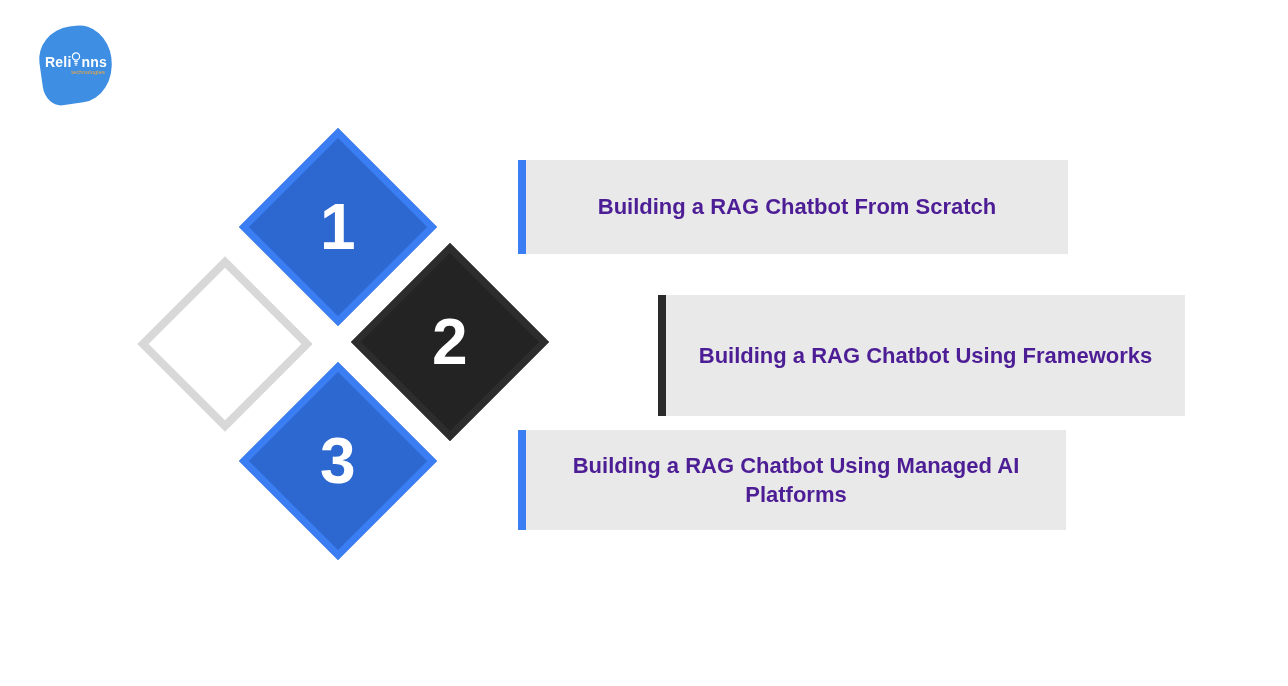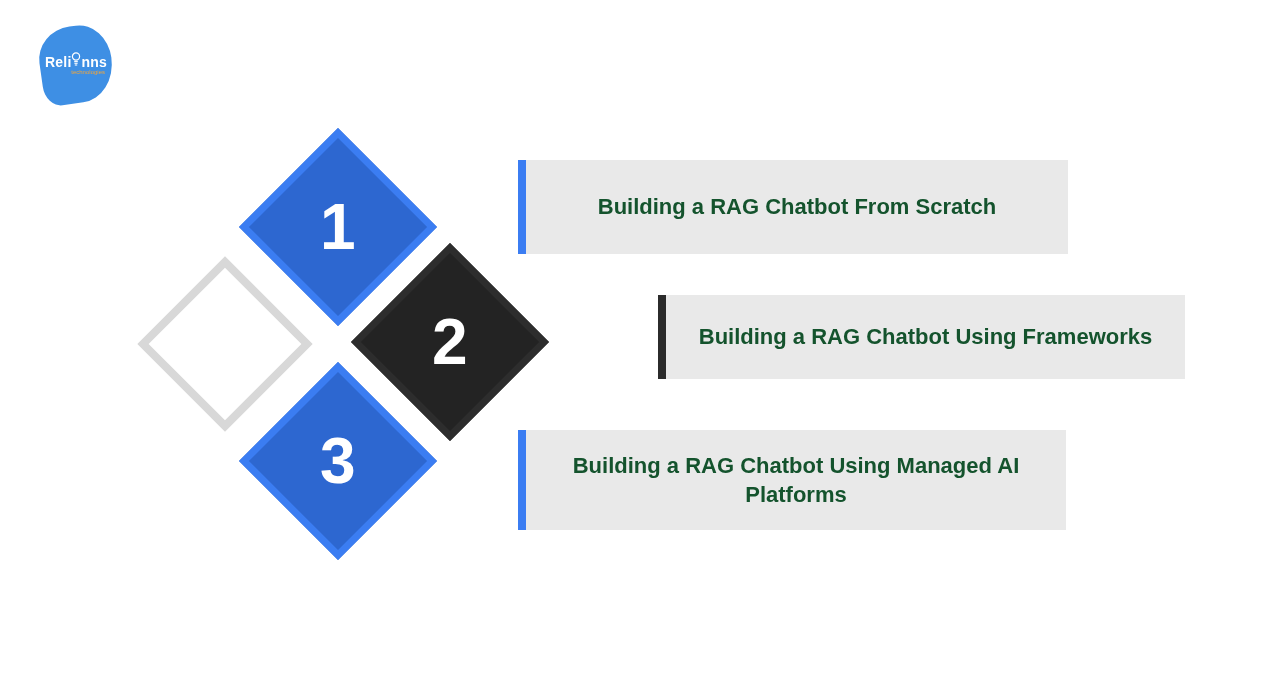--- a/index.html
+++ b/index.html
@@ -67,31 +67,31 @@
   .d2 { left: 450px; top: 342px; }
   .d3 { left: 338px; top: 461px; }
   .d0 { left: 225px; top: 344px; }
 
   
   .bar {
     position: absolute;
     background: var(--bar-bg, #E9E9E9);
     display: flex; align-items: center; justify-content: center;
     text-align: center;
-    color: #14532d;
+    color: #4c1d95;
     font-weight: bold;
     font-size: 22px;
     line-height: 1.32;
     padding: 0 24px;
   }
   .bar .label { display: inline-block; max-width: 520px; }
   .bar.accent-blue { border-left: 8px solid var(--accent-blue, #3B7DF2); }
   .bar.accent-dark { border-left: 8px solid var(--accent-dark, #2B2B2B); }
   .bar1 { left: 518px; top: 160px; width: 550px; height: 94px; }
-  .bar2 { left: 658px; top: 295px; width: 527px; height: 84px; }
+  .bar2 { left: 658px; top: 295px; width: 527px; height: 121px; }
   .bar3 { left: 518px; top: 430px; width: 548px; height: 100px; }
 </style>
 </head>
 <body>
 
 <div class="logo-blob">
   <div class="logo-inner">
     <span class="brand-row">
       <span>Reli</span>
       <svg class="bulb" viewBox="0 0 10 16">

